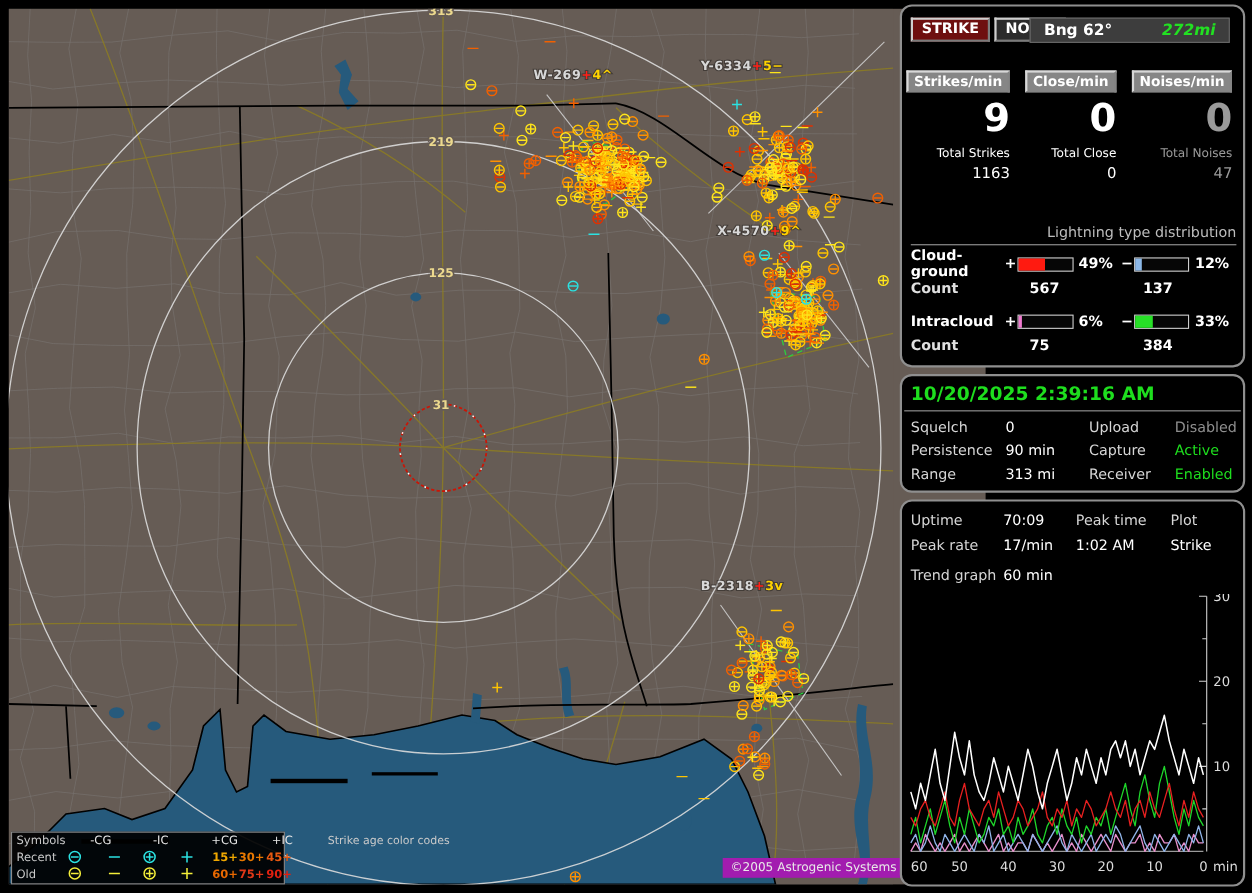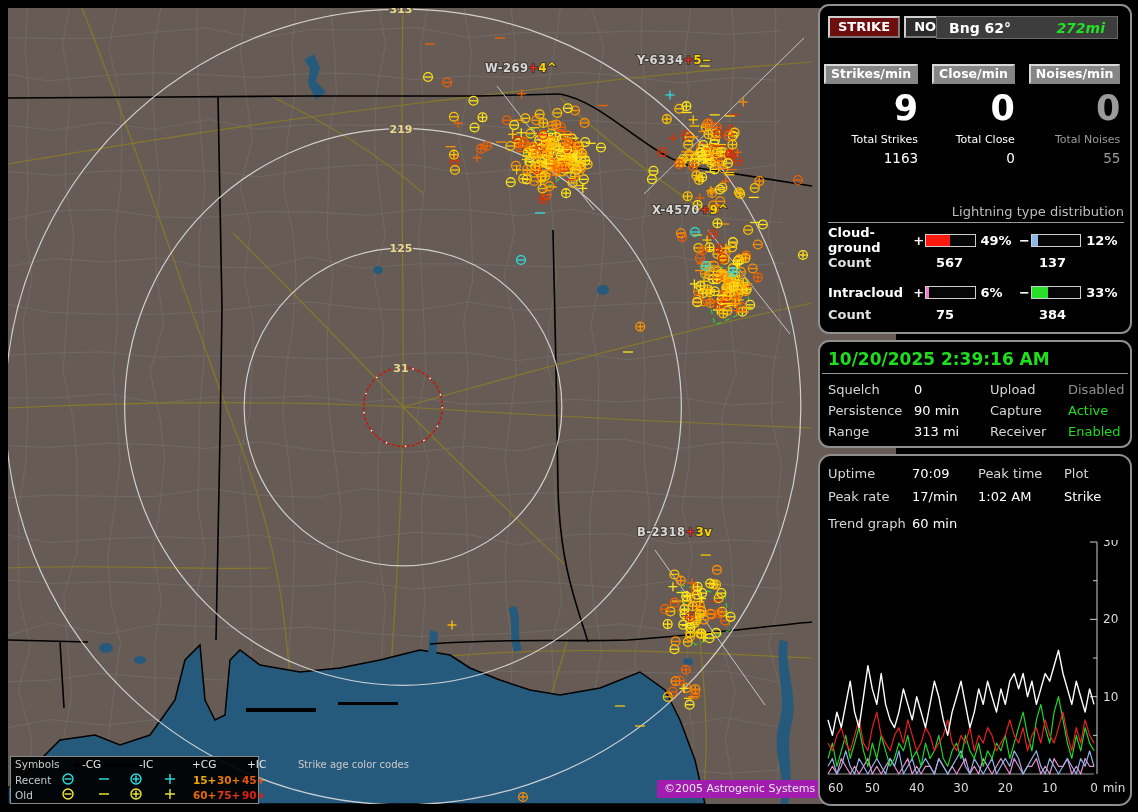--- a/index.html
+++ b/index.html
@@ -20,21 +20,21 @@
   .lg-sym svg { vertical-align:-2px; }
   .lg-age { font-weight:bold; }
   #map-copyright { position:absolute; left:649px; top:772px; background:#a21caf;
     color:#e8e8e8; font-size:11px; padding:2px 7px 3px; white-space:nowrap; }
 
   
   .panel { position:absolute; left:818px; width:314px; background:#000;
     border:2px solid #8f8f8f; border-radius:11px; color:#d6d6d6; font-size:13px; }
   #panel-stats  { top:4px;  height:330px; }
   #panel-status { top:340px; height:108px; }
-  #panel-trend  { top:454px; height:352px;border-radius:13px; }
+  #panel-trend  { top:454px; height:352px; }
 
   .btn { display:inline-block; font-weight:bold; font-size:13px; padding:1px 8px 2px;
          border:2px outset #cfcfcf; color:#fff; cursor:pointer; }
   #strike-btn { background:#6e0f0f; }
   #noise-btn  { background:#2c2c2c; }
   #bng-box { position:absolute; right:6px; top:0; width:182px; height:23px; background:#3d3d3d;
     border:1px solid #6a6a6a; display:flex; justify-content:space-between; align-items:center;
     padding:0 12px; font-weight:bold; font-size:14px; color:#fff; }
   #bng-box .mi { color:#22e022;font-style:italic; }
 
@@ -2513,21 +2513,21 @@
       <div class="rate-col">
         <span class="lbl">Close/min</span>
         <div class="num">0</div>
         <div class="tlbl">Total Close</div>
         <div class="tval">0</div>
       </div>
       <div class="rate-col inactive">
         <span class="lbl">Noises/min</span>
         <div class="num">0</div>
         <div class="tlbl">Total Noises</div>
-        <div class="tval">55</div>
+        <div class="tval">47</div>
       </div>
     </div>
 
     <div id="dist">
       <div id="dist-title">Lightning type distribution</div>
 
       <div class="dist-row">
         <span class="dlabel">Cloud-ground</span>
         <span class="sign">+</span>
         <span class="bar">

